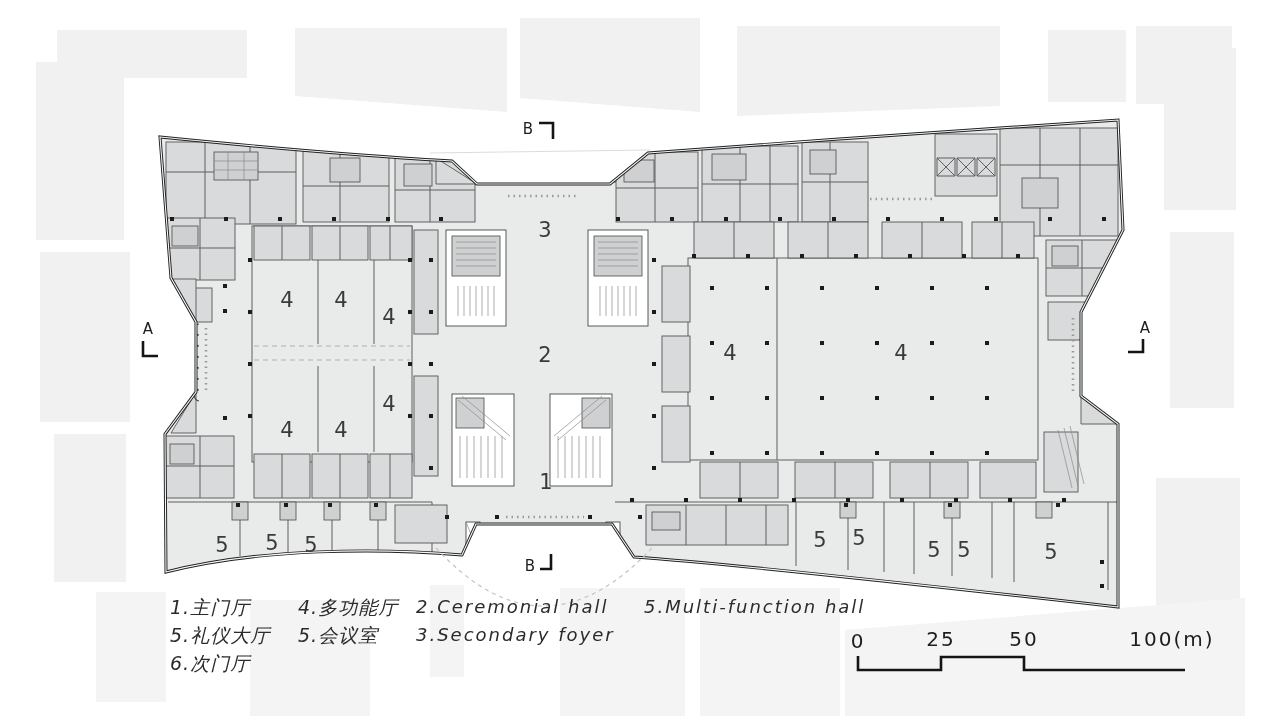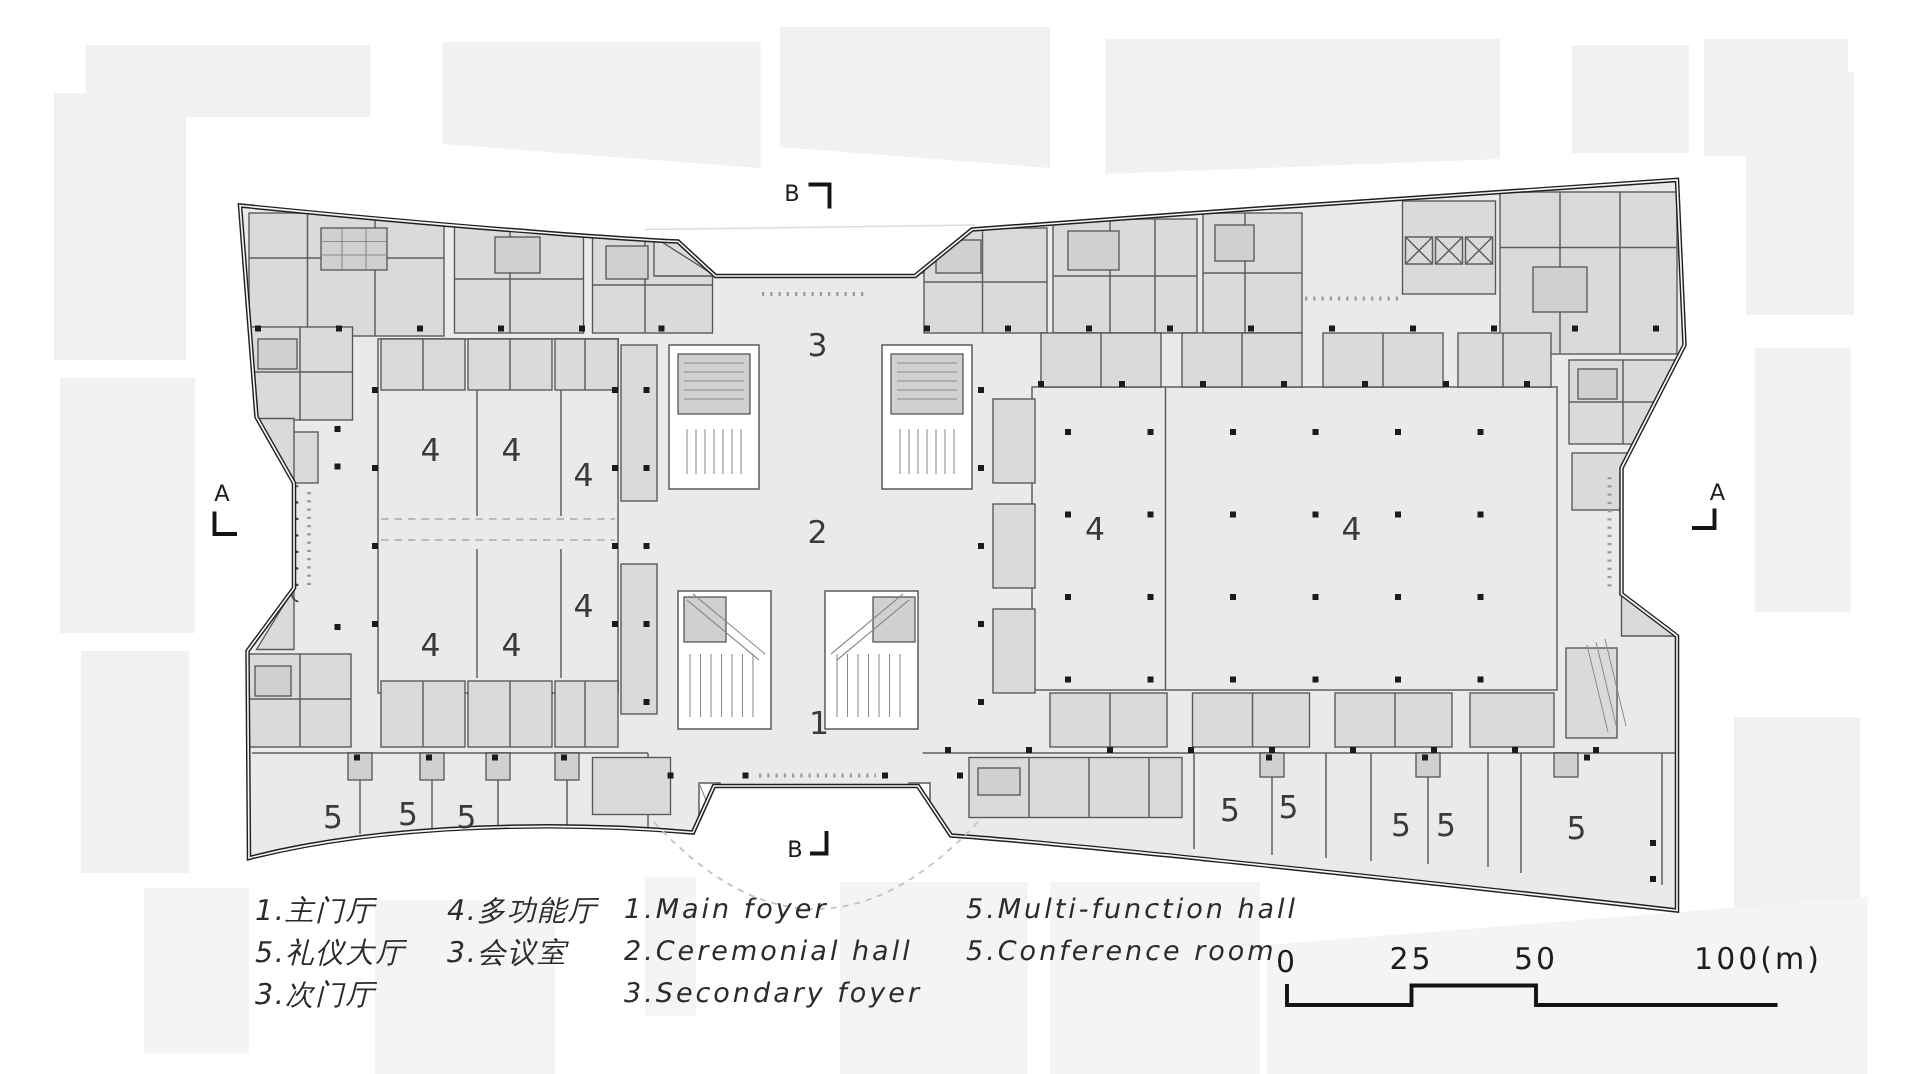--- a/index.html
+++ b/index.html
@@ -298,29 +298,27 @@
     <text class="sb" x="858" y="648">0</text>
     <text class="sb" x="941" y="646">25</text>
     <text class="sb" x="1024" y="646">50</text>
     <text class="sb" x="1172" y="646">100(m)</text>
   </g>
 </svg>
 
 <div class="legend-col zh" style="left:170px;top:593px;">
   <span>1.主门厅</span>
   <span>5.礼仪大厅</span>
-  <span>3.次门厅</span>
+  <span>6.次门厅</span>
 </div>
 <div class="legend-col zh" style="left:298px;top:593px;">
   <span>4.多功能厅</span>
-  <span>3.会议室</span>
+  <span>5.会议室</span>
 </div>
 <div class="legend-col en" style="left:416px;top:593px;">
-  <span>1.Main foyer</span>
   <span>2.Ceremonial hall</span>
   <span>3.Secondary foyer</span>
 </div>
 <div class="legend-col en" style="left:644px;top:593px;">
   <span>5.Multi-function hall</span>
-  <span>5.Conference room</span>
 </div>
 
 </div>
 
 </body></html>

